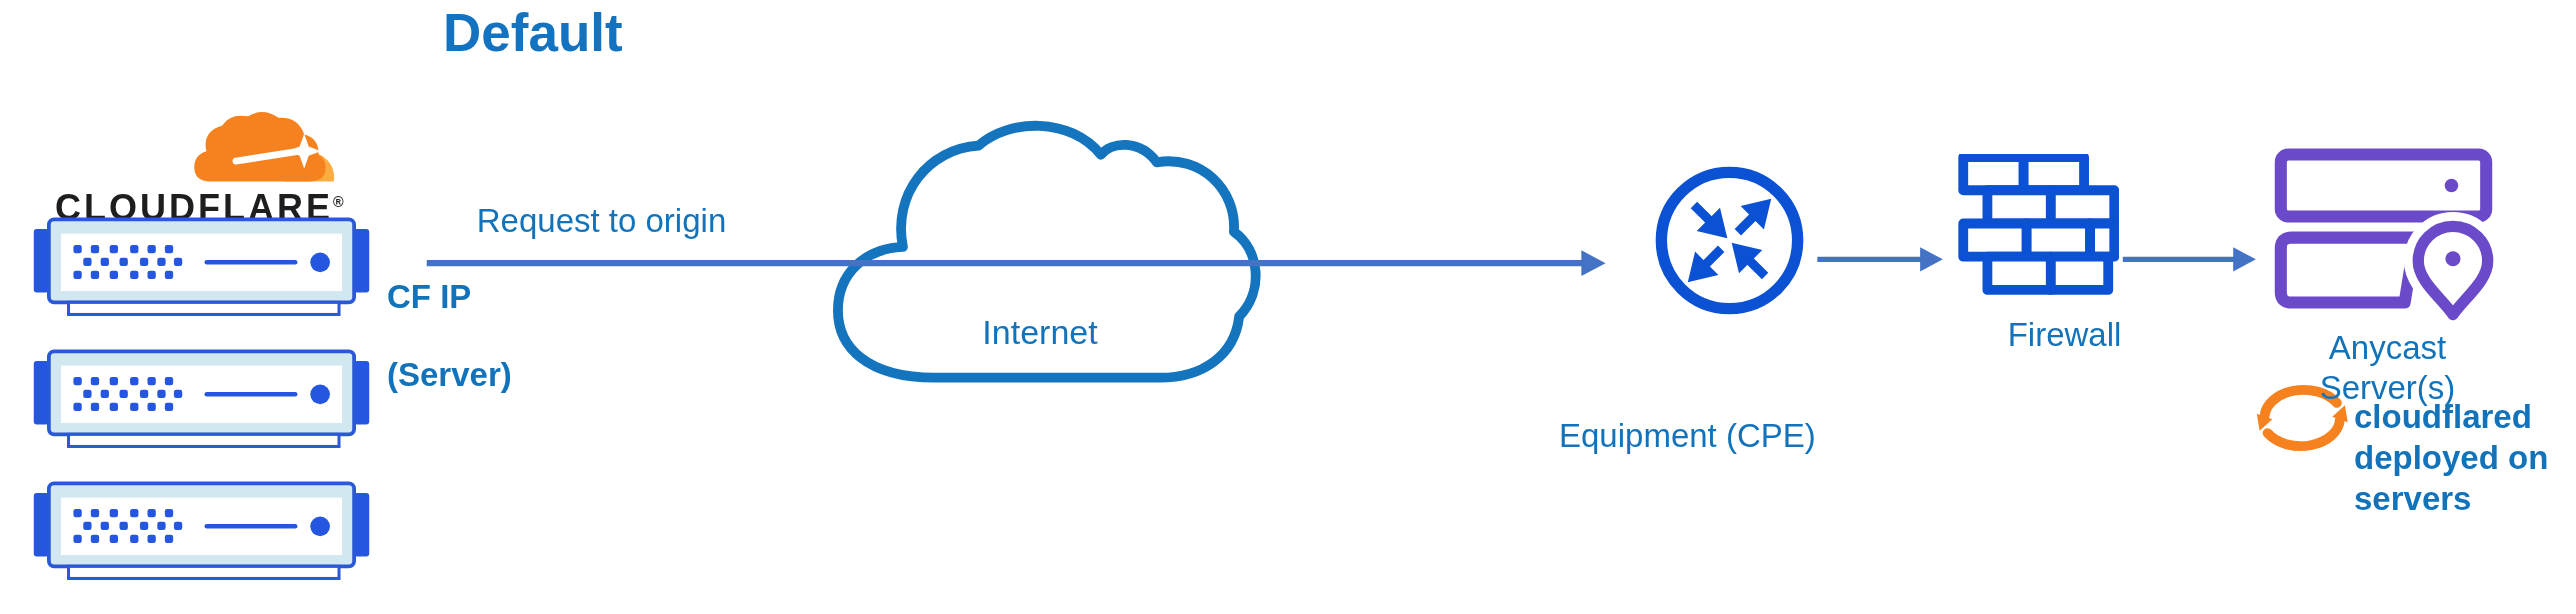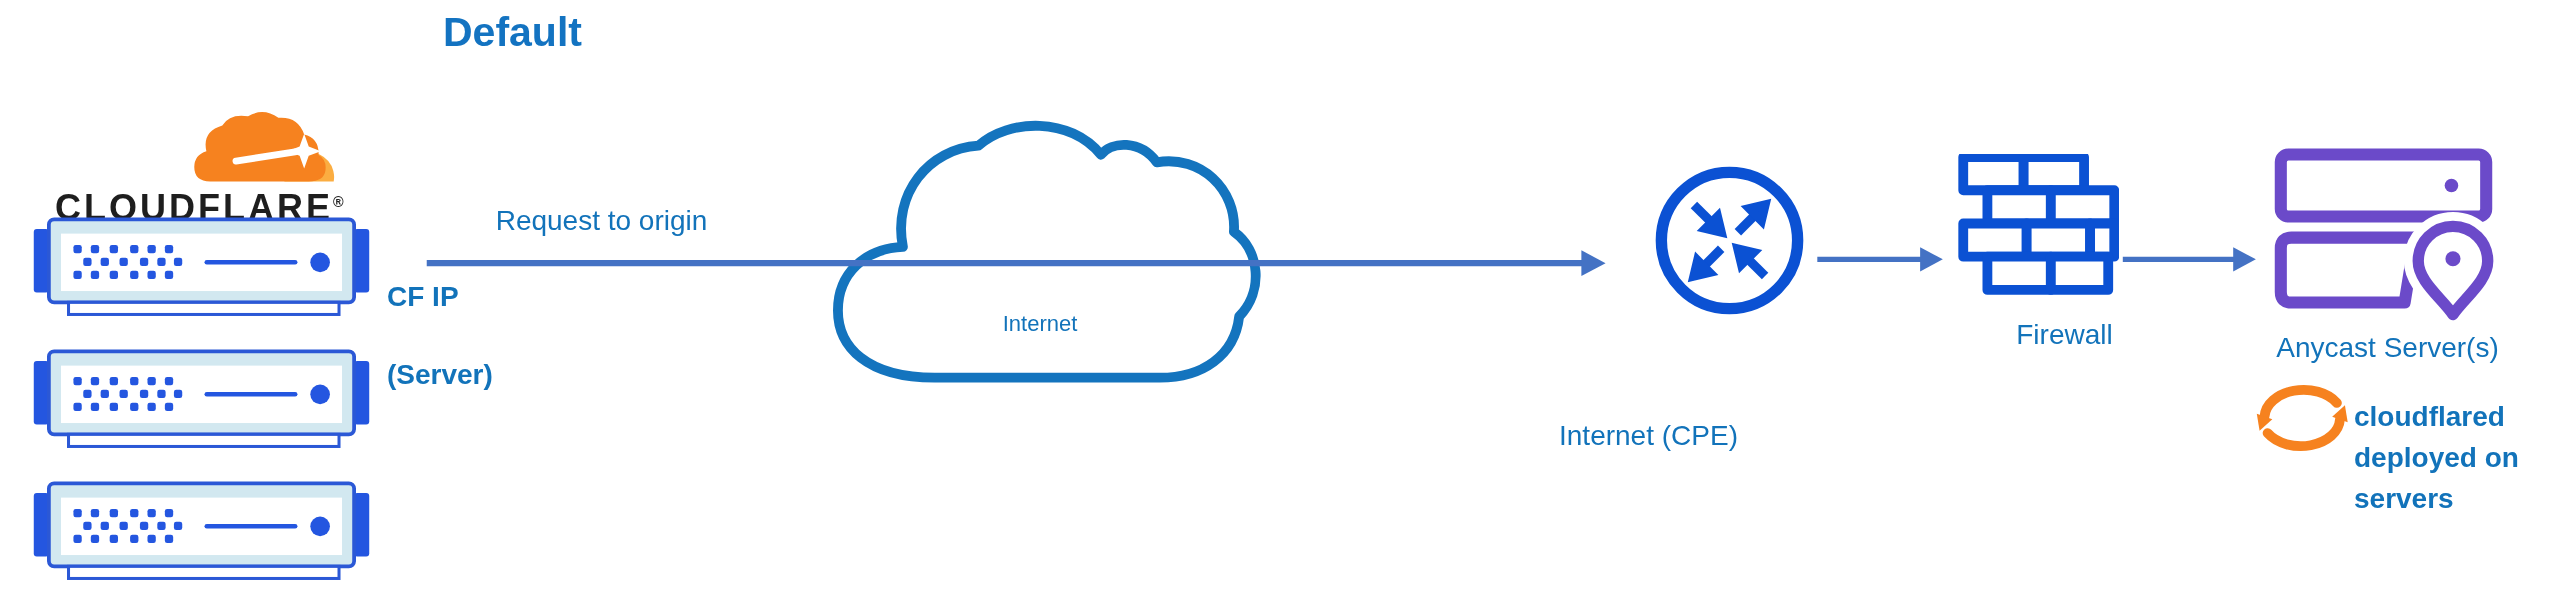--- a/index.html
+++ b/index.html
@@ -1,28 +1,28 @@
 <!DOCTYPE html>
 <html style="font-size:12px"><head>
 <meta charset="utf-8">
 <style>
   html,body{margin:0;padding:0;background:#fff;}
   body{width:2576px;height:614px;position:relative;overflow:hidden;
        font-family:"Liberation Sans",sans-serif;}
   .abs{position:absolute;}
-  .lbl{position:absolute;color:#1273BA;font-size:28px;line-height:40px;white-space:pre;}
+  .lbl{position:absolute;color:#1273BA;font-size:33px;line-height:40px;white-space:pre;}
   .center{text-align:center;white-space:normal;}
-  #title{position:absolute;left:443px;top:1.5px;color:#1373C1;font-size:41px;
+  #title{position:absolute;left:443px;top:1.5px;color:#1373C1;font-size:53px;
          font-weight:bold;line-height:61px;}
   #wordmark{position:absolute;left:55px;top:184px;color:#1E1E1E;font-size:36px;
             font-weight:bold;letter-spacing:3px;line-height:36px;}
   #wordmark sup{font-size:14.4px;letter-spacing:0;}
   #request-label{left:450px;top:201px;width:303px;}
   #cfip-label{left:387px;top:277px;line-height:39px;font-weight:bold;}
-  #internet-label{left:938px;top:304px;width:204px;font-size:22px;}
+  #internet-label{left:938px;top:312px;width:204px;font-size:34px;}
   #cpe-label{left:1559px;top:336px;}
   #firewall-label{left:1892px;top:315px;width:345px;line-height:39px;}
   #origin-label{left:2259px;top:328px;width:257px;}
   #cloudflared-note{left:2354px;top:396px;width:204px;line-height:41px;white-space:normal;font-weight:bold;}
   svg{display:block;}
 </style>
 </head>
 <body>
 
 <svg width="0" height="0" style="position:absolute" aria-hidden="true">
@@ -157,21 +157,21 @@
 </svg>
 
 <div class="lbl center" id="request-label">Request to origin</div>
 
 <div class="lbl" id="cfip-label"><span>CF IP</span><br>
 <span>(Server)</span></div>
 
 <div class="lbl center" id="internet-label">Internet</div>
 
 <div class="lbl" id="cpe-label"><br>
-<span>Internet (CPE)</span></div>
+<span>Equipment (CPE)</span></div>
 
 <div class="lbl center" id="firewall-label"><span>Firewall</span><br>
 </div>
 
 <div class="lbl center" id="origin-label">Anycast Server(s)</div>
 
 <div class="lbl" id="cloudflared-note">cloudflared deployed on servers</div>
 
 
 </body></html>

